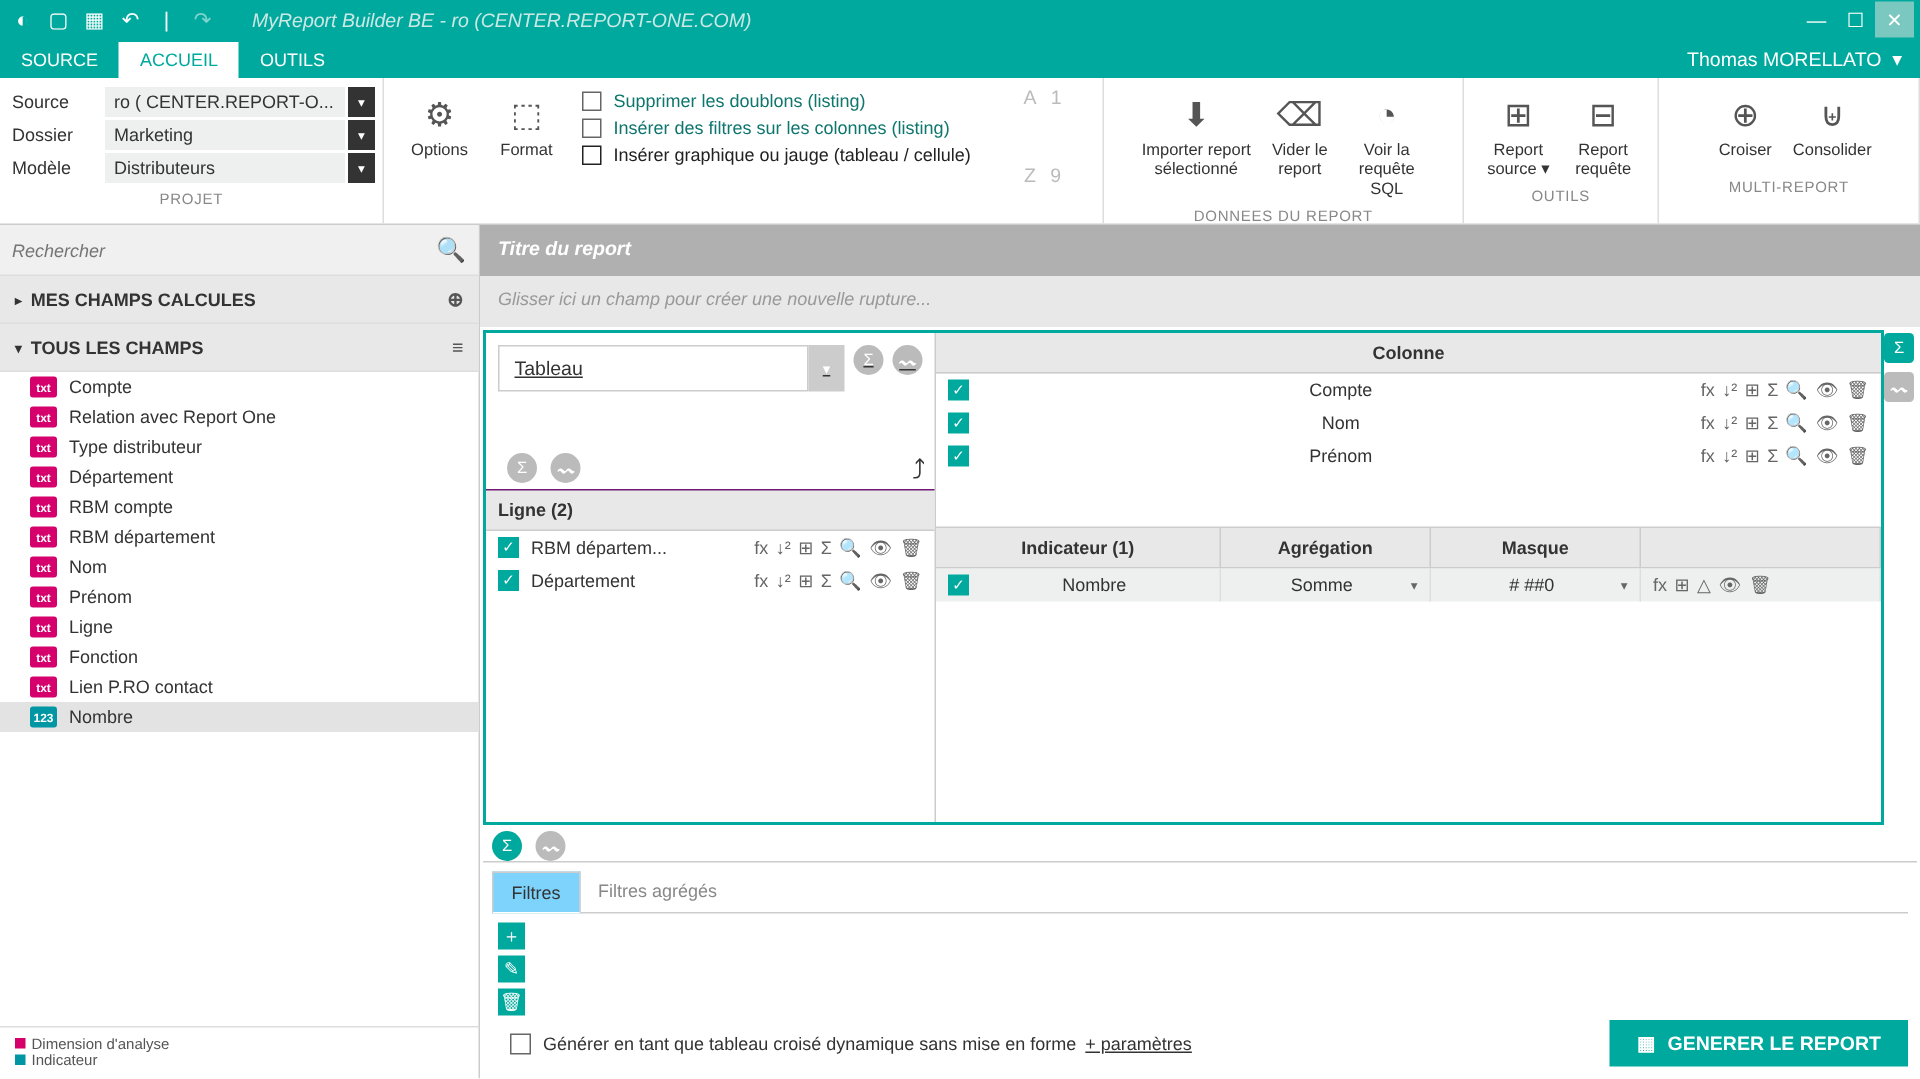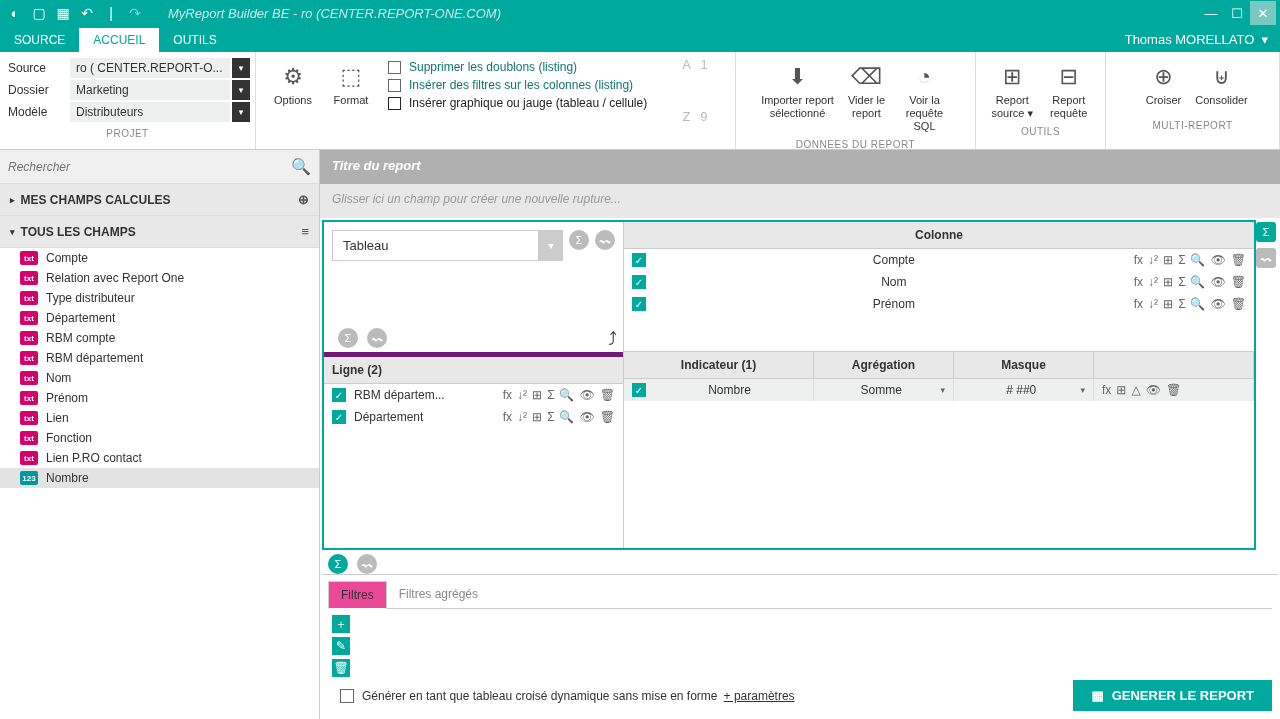--- a/index.html
+++ b/index.html
@@ -45,27 +45,27 @@
 .badge.txt { background:#d6006c; }
 .badge.num { background:#0096a3; }
 .legend { padding:6px 10px; font-size:10px; color:#555; border-top:1px solid #ddd;}
 .legend .sq { display:inline-block; width:7px;height:7px; margin-right:4px;}
 
 .workarea { flex:1; display:flex; flex-direction:column; background:#fff; }
 .wa-title { height:34px; background:#b0b0b0; color:#fff; font-style:italic; font-weight:bold; padding:8px 12px; font-size:13px;}
 .wa-drop { height:34px; background:#e8e8e8; color:#999; font-style:italic; padding:8px 12px; font-size:12px;}
 .builder { flex:1; display:flex; border:2px solid #00a99d; margin:2px 24px 2px 2px; position:relative;}
 .builder-left { width:300px; display:flex; flex-direction:column; border-right:1px solid #ccc;}
-.bl-top { height:130px; padding:8px; position:relative;}
+.bl-top { height:104px; padding:8px; position:relative;text-decoration:underline;}
 .tableau-sel { display:flex; }
 .tableau-sel .tv { flex:1; border:1px solid #ccc; padding:7px 10px; font-size:13px;}
 .tableau-sel .tdd { width:24px; background:#ccc; display:flex;align-items:center;justify-content:center;color:#fff;font-size:10px;}
 .circ-btn { width:20px;height:20px;border-radius:50%;background:#bbb;color:#fff;display:inline-flex;align-items:center;justify-content:center;font-size:11px;margin-left:6px; vertical-align:middle;}
 .circ-btn.teal { background:#00a99d; }
-.sec-hdr2 { background:#e8e8e8; padding:6px 8px; font-size:12px; font-weight:bold; border-top:5px solid #701a75; border-bottom:1px solid #ccc;}
+.sec-hdr2 { background:#e8e8e8; padding:6px 8px; font-size:12px; font-weight:bold; border-top:1px solid #701a75; border-bottom:1px solid #ccc;}
 .row-item { display:flex; align-items:center; padding:4px 8px; font-size:12px;}
 .row-item .chk { width:14px;height:14px;background:#00a99d;margin-right:8px;display:flex;align-items:center;justify-content:center;color:#fff;font-size:10px;}
 .row-item .nm { flex:1; white-space:nowrap; overflow:hidden; text-overflow:ellipsis;}
 .row-tools { display:flex; gap:5px; color:#666; font-size:12px;}
 .row-tools span { cursor:pointer; }
 
 .builder-right { flex:1; display:flex; flex-direction:column;text-align:center;}
 .br-top { height:130px; display:flex; flex-direction:column; border-bottom:1px solid #ccc;}
 .br-bot { flex:1; display:flex; }
 .table3 { flex:1; display:flex; flex-direction:column;}
@@ -78,21 +78,21 @@
 .dd-inline .dv { flex:1; }
 .dd-inline .da { font-size:9px; color:#666;}
 
 .side-tabs { position:absolute; right:-22px; top:0; display:flex; flex-direction:column; gap:6px;}
 .side-tabs .st { width:20px;height:20px; background:#00a99d; color:#fff; border-radius:3px; display:flex;align-items:center;justify-content:center; font-size:11px;}
 .side-tabs .st.g { background:#bbb; }
 
 .bottom-pane { height:145px; border-top:1px solid #ccc; display:flex; flex-direction:column; padding:6px 6px 0 6px; margin:0 2px;}
 .ftabs { display:flex; border-bottom:1px solid #ccc;}
 .ftab { padding:6px 12px; font-size:12px; color:#888; cursor:pointer;}
-.ftab.active { color:#333; border:1px solid #ccc; border-bottom:1px solid #fff; margin-bottom:-1px; background:#ec4899;}
+.ftab.active { color:#333; border:1px solid #ccc; border-bottom:1px solid #fff; margin-bottom:-1px; background:#7dd3fc;}
 .filter-tools { padding:6px 4px; display:flex; flex-direction:column; gap:4px;}
 .ftool { width:18px;height:18px; background:#00a99d; color:#fff; display:flex;align-items:center;justify-content:center; font-size:12px;}
 
 .footer-row { position:absolute; left:340px; right:8px; bottom:8px; display:flex; align-items:center;}
 .footer-row .gen-chk { width:14px;height:14px;border:1.5px solid #666; margin-right:8px;}
 .footer-row .txt { font-size:12px; color:#333;}
 .footer-row .plus { text-decoration:underline; margin-left:6px;}
 .gen-btn { margin-left:auto; background:#00a99d; color:#fff; padding:8px 18px; font-size:13px; font-weight:bold; display:flex; align-items:center; gap:8px; cursor:pointer;}
 </style>
 </head>
@@ -262,35 +262,39 @@
         <div class="field-item">
           <span class="badge txt">txt</span>
           <span>Nom</span>
         </div>
         <div class="field-item">
           <span class="badge txt">txt</span>
           <span>Prénom</span>
         </div>
         <div class="field-item">
           <span class="badge txt">txt</span>
-          <span>Lien</span>
+          <span>Ligne</span>
         </div>
         <div class="field-item">
           <span class="badge txt">txt</span>
           <span>Fonction</span>
         </div>
         <div class="field-item">
           <span class="badge txt">txt</span>
           <span>Lien P.RO contact</span>
         </div>
         <div class="field-item sel">
           <span class="badge num">123</span>
           <span>Nombre</span>
         </div>
       </div>
+    <div class="legend">
+      <div><span class="sq" style="background:#d6006c"></span><span>Dimension d'analyse</span></div>
+      <div><span class="sq" style="background:#0096a3"></span><span>Indicateur</span></div>
+    </div>
   </div>
 
   <div class="workarea">
     <div class="wa-title">Titre du report</div>
     <div class="wa-drop">Glisser ici un champ pour créer une nouvelle rupture...</div>
 
     <div class="builder">
       <div class="builder-left">
         <div class="bl-top">
           <div class="tableau-sel">

